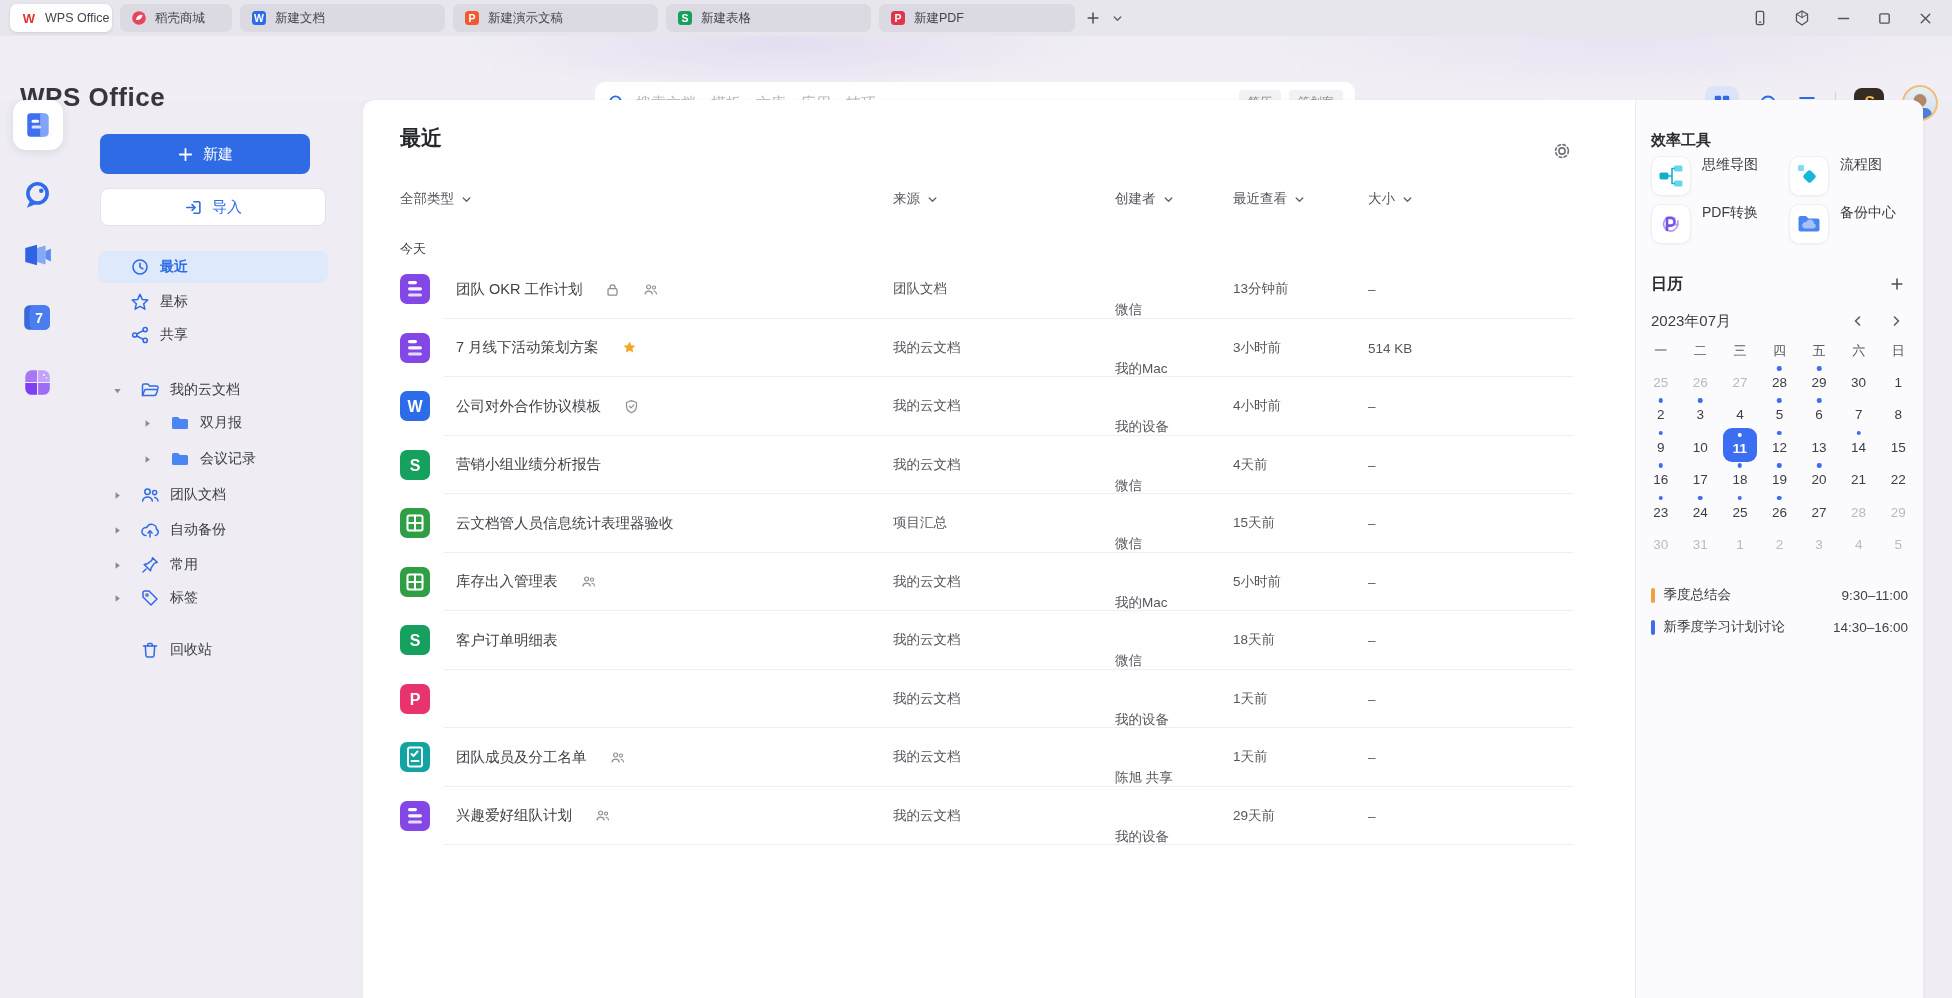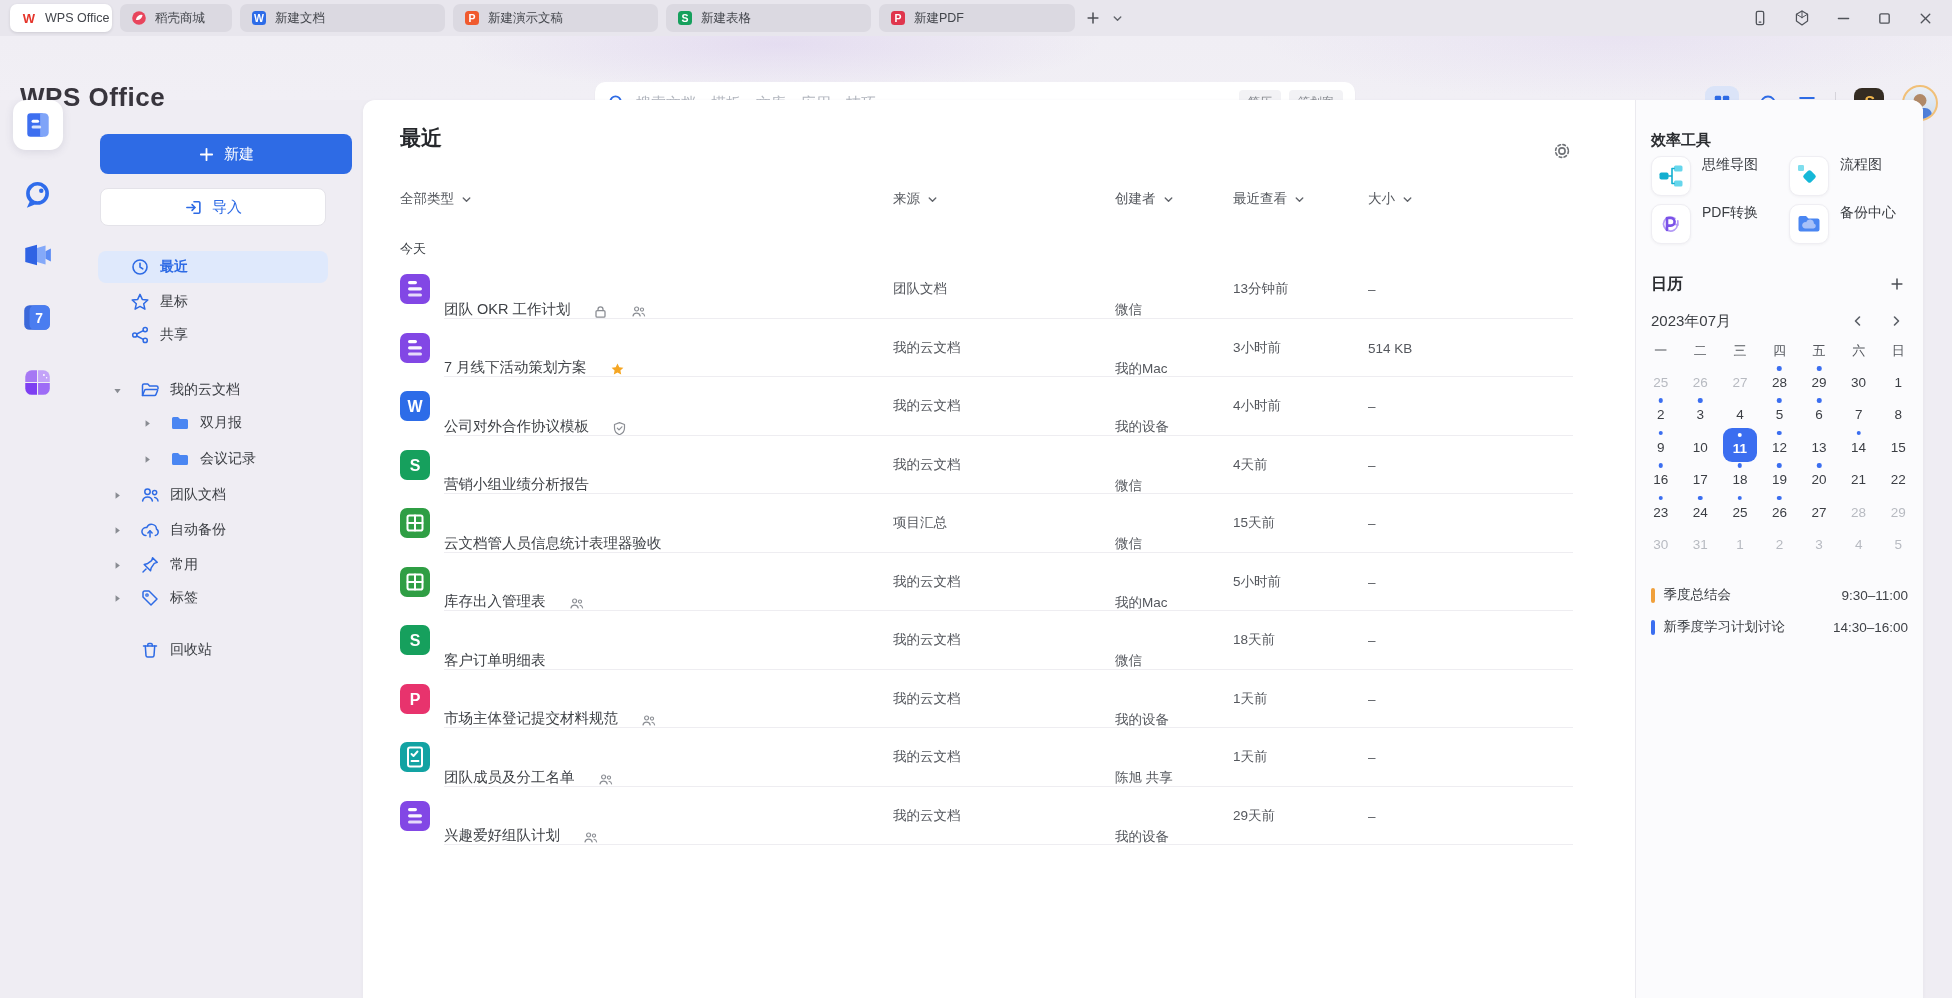--- a/index.html
+++ b/index.html
@@ -54,21 +54,21 @@
   .av-body { position:absolute; bottom:-2px; left:50%; transform:translateX(-50%);
     width:24px; height:13px; border-radius:7px 7px 0 0; background:#4f7fd9; }
   
   #rail { position:absolute; left:0; top:100px; width:75px; bottom:0; }
   .rail-box { position:absolute; left:13px; top:0px; width:50px; height:50px; border-radius:13px;
     background:#fff; box-shadow:0 2px 8px rgba(70,70,110,.13);
     display:flex; align-items:center; justify-content:center; }
   .rail-ic { position:absolute; left:21px; width:32px; height:32px; display:flex; }
   
   .sidebar { position:absolute; left:75px; top:100px; width:288px; bottom:0; }
-  .btn-new { position:absolute; left:25px; top:34px; width:252px; height:40px; border-radius:8px;
+  .btn-new { position:absolute; left:25px; top:34px; width:210px; height:40px; border-radius:8px;
     background:#2e6be5; color:#fff; font-size:15px; display:flex; align-items:center;
     justify-content:center; gap:9px; cursor:default; }
   .btn-import { position:absolute; left:25px; top:88px; width:226px; height:38px; border-radius:8px;
     background:#fff; border:1px solid #e4e3e9; color:#2e6be5; font-size:15px;
     display:flex; align-items:center; justify-content:center; gap:9px; cursor:default; }
   .nav-item { position:absolute; left:23px; width:230px; height:32px; border-radius:8px;
     display:flex; align-items:center; font-size:14px; color:#3a3d42; cursor:default; }
   .nav-item.g { padding-left:32px; }
   .nav-item.t0 { padding-left:14px; }
   .nav-item.t1 { padding-left:44px; }
@@ -83,21 +83,21 @@
   .list-title { position:absolute; left:37px; top:24px; font-size:21px; font-weight:700; color:#25272b; }
   .gear { position:absolute; right:63px; top:41px; display:flex; }
   #filters { position:absolute; left:37px; right:62px; top:90px; height:20px;text-decoration:underline; }
   .filter { position:absolute; display:inline-flex; align-items:center; gap:6px;
     font-size:13.5px; color:#55585e; white-space:nowrap; cursor:default; }
   .group-label { position:absolute; left:37px; top:140px; font-size:13px; color:#3f4348; }
   #rows { position:absolute; left:37px; right:62px; top:160px; }
   .frow { position:relative; height:58.5px; }
   .frow::after { content:''; position:absolute; left:44px; right:0px; bottom:0; height:1px; background:#eeedf1; }
   .fic { position:absolute; left:0; top:50%; transform:translateY(-50%); width:30px; height:30px; display:flex; }
-  .fmain { position:absolute; left:44px; top:0; height:100%; display:flex; align-items:flex-end; gap:23px; max-width:430px; }
+  .fmain { position:absolute; left:56px; top:0; height:100%; display:flex; align-items:center; gap:23px; max-width:430px; }
   .fname { font-size:14.5px; color:#3e4146; white-space:nowrap; }
   .bdg { display:flex; align-items:center; }
   .fcol { position:absolute; top:50%; transform:translateY(-50%); font-size:13.5px; color:#54575d; white-space:nowrap; }
   .c1 { left:493px; } .c2 { left:715px;margin-top:21px; } .c3 { left:833px; } .c4 { left:968px; }
   
   .rpanel { position:absolute; left:1272px; top:0; bottom:0; right:0; background:#fbfbfd;
     border-left:1px solid #ebeaef; border-radius:0 12px 0 0; }
   .rp-title { position:absolute; left:15px; top:31px; font-size:15px; font-weight:700; color:#2b2d31; }
   .tool { position:absolute; display:flex; gap:11px; cursor:default; }
   .tool-box { width:40px; height:40px; border-radius:10px; background:#fff; border:1px solid #efeef3;
@@ -655,31 +655,20 @@
      <span class="fcol c3">18天前</span>
      <span class="fcol c4">–</span>
    </div>
         <div class="frow">
      <span class="fic">
             <svg width="30" height="30" viewBox="0 0 30 30" fill="none" xmlns="http://www.w3.org/2000/svg">
               <rect x="0" y="0" width="30" height="30" rx="7" fill="#e8336d"></rect>
               <text x="15" y="21" font-size="16" font-weight="bold" fill="#fff" text-anchor="middle" font-family="Liberation Sans,sans-serif">P</text>
             </svg>
           </span>
-     <span class="fmain">
-            <span class="fname">市场主体登记提交材料规范</span>
-            <span class="bdg">
-              <svg width="15" height="15" viewBox="0 0 15 15" fill="none" xmlns="http://www.w3.org/2000/svg">
-                <circle cx="5.6" cy="5" r="2" fill="none" stroke="#8b8e94" stroke-width="1.2" stroke-linecap="round" stroke-linejoin="round"></circle>
-                <path d="M2 12 a3.7 3.7 0 0 1 7.2 0" fill="none" stroke="#8b8e94" stroke-width="1.2" stroke-linecap="round" stroke-linejoin="round"></path>
-                <circle cx="11" cy="5.6" r="1.6" fill="none" stroke="#8b8e94" stroke-width="1.1" stroke-linecap="round" stroke-linejoin="round"></circle>
-                <path d="M11 9.2 a3.2 3.2 0 0 1 2.6 2.8" fill="none" stroke="#8b8e94" stroke-width="1.1" stroke-linecap="round" stroke-linejoin="round"></path>
-              </svg>
-            </span>
-          </span>
      <span class="fcol c1">我的云文档</span>
      <span class="fcol c2">我的设备</span>
      <span class="fcol c3">1天前</span>
      <span class="fcol c4">–</span>
    </div>
         <div class="frow">
      <span class="fic">
             <svg width="30" height="30" viewBox="0 0 30 30" fill="none" xmlns="http://www.w3.org/2000/svg">
               <rect x="0" y="0" width="30" height="30" rx="7" fill="#12a3a3"></rect>
               <rect x="8" y="5.5" width="14" height="19" rx="2" fill="none" stroke="#fff" stroke-width="2" stroke-linecap="round" stroke-linejoin="round"></rect>

